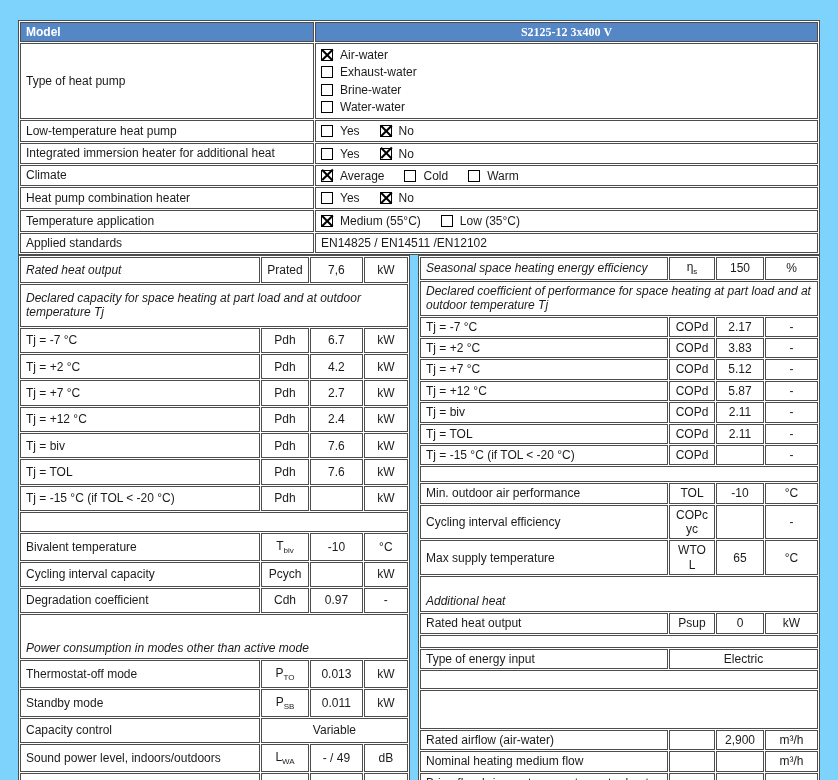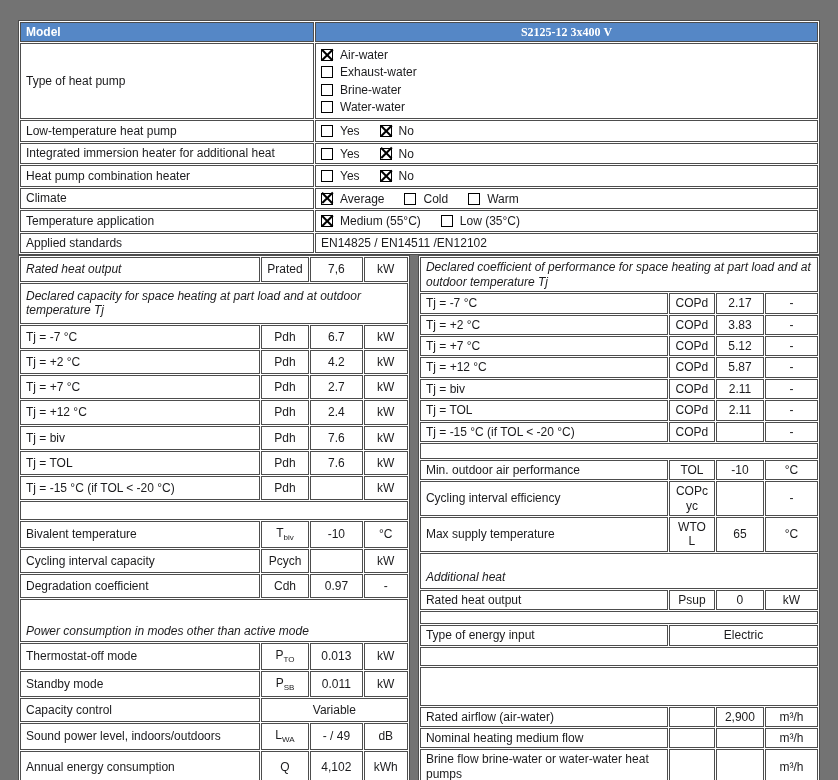--- a/index.html
+++ b/index.html
@@ -1,18 +1,18 @@
 <!DOCTYPE html>
 <html><head>
 <meta charset="utf-8">
 <style>
   html,body{margin:0;padding:0;background:#ffffff;}
   .sheet{
     position:relative;width:838px;height:780px;box-sizing:border-box;
-    padding:20px 18px 0 18px;background:#737373;
+    padding:20px 18px 0 18px;background:#7dd3fc;
     font-family:"Liberation Sans",sans-serif;font-size:12px;line-height:1.2;color:#1b1b1d;
     overflow:hidden;
   }
   table.tbl{
     border-collapse:separate;border-spacing:1px;background:#ffffff;
     border:1px solid #4d4d4d;table-layout:fixed;
   }
   table.tbl td{
     border:1px solid #4d4d4d;padding:2px 5px;vertical-align:middle;
     overflow:hidden;background:#ffffff;word-wrap:break-word;
@@ -108,41 +108,41 @@
         <tr style="height: 21px;">
           <td class="lbl">Integrated immersion heater for additional heat</td>
           <td><span class="cbgroup">
               <span class="cb"></span>
               <span class="cblabel">Yes</span>
             </span><span class="cbgroup">
               <span class="cb checked"></span>
               <span class="cblabel">No</span>
             </span></td>
         </tr>
+        <tr style="height: 21px;">
+          <td class="lbl">Climate</td>
+          <td><span class="cbgroup">
+              <span class="cb checked"></span>
+              <span class="cblabel">Average</span>
+            </span><span class="cbgroup">
+              <span class="cb"></span>
+              <span class="cblabel">Cold</span>
+            </span><span class="cbgroup">
+              <span class="cb"></span>
+              <span class="cblabel">Warm</span>
+            </span></td>
+        </tr>
         <tr style="height: 22px;">
           <td class="lbl">Heat pump combination heater</td>
           <td><span class="cbgroup">
               <span class="cb"></span>
               <span class="cblabel">Yes</span>
             </span><span class="cbgroup">
               <span class="cb checked"></span>
               <span class="cblabel">No</span>
-            </span></td>
-        </tr>
-        <tr style="height: 21px;">
-          <td class="lbl">Climate</td>
-          <td><span class="cbgroup">
-              <span class="cb checked"></span>
-              <span class="cblabel">Average</span>
-            </span><span class="cbgroup">
-              <span class="cb"></span>
-              <span class="cblabel">Cold</span>
-            </span><span class="cbgroup">
-              <span class="cb"></span>
-              <span class="cblabel">Warm</span>
             </span></td>
         </tr>
         <tr style="height: 22px;">
           <td class="lbl">Temperature application</td>
           <td><span class="cbgroup">
               <span class="cb checked"></span>
               <span class="cblabel">Medium (55°C)</span>
             </span><span class="cbgroup">
               <span class="cb"></span>
               <span class="cblabel">Low (35°C)</span>
@@ -270,20 +270,26 @@
         </tbody>
       </table>
     <table class="tbl righthalf" id="right-table">
         <colgroup>
           <col style="width: 248px;">
           <col style="width: 46px;">
           <col style="width: 48px;">
           <col style="width: 53px;">
         </colgroup>
         <tbody>
+          <tr style="height: 19px;">
+            <td class="lbl italic">Seasonal space heating energy efficiency</td>
+            <td class="c sym">η<sub>s</sub></td>
+            <td class="c">150</td>
+            <td class="c">%</td>
+          </tr>
           <tr style="height: 28px;">
             <td class="sectionhead" colspan="4">Declared coefficient of performance for space heating at part load and at outdoor temperature Tj</td>
           </tr>
           <tr style="height: 18px;">
             <td class="lbl">Tj = -7 °C</td>
             <td class="c sym">COPd</td>
             <td class="c">2.17</td>
             <td class="c">-</td>
           </tr>
           <tr style="height: 18px;">

